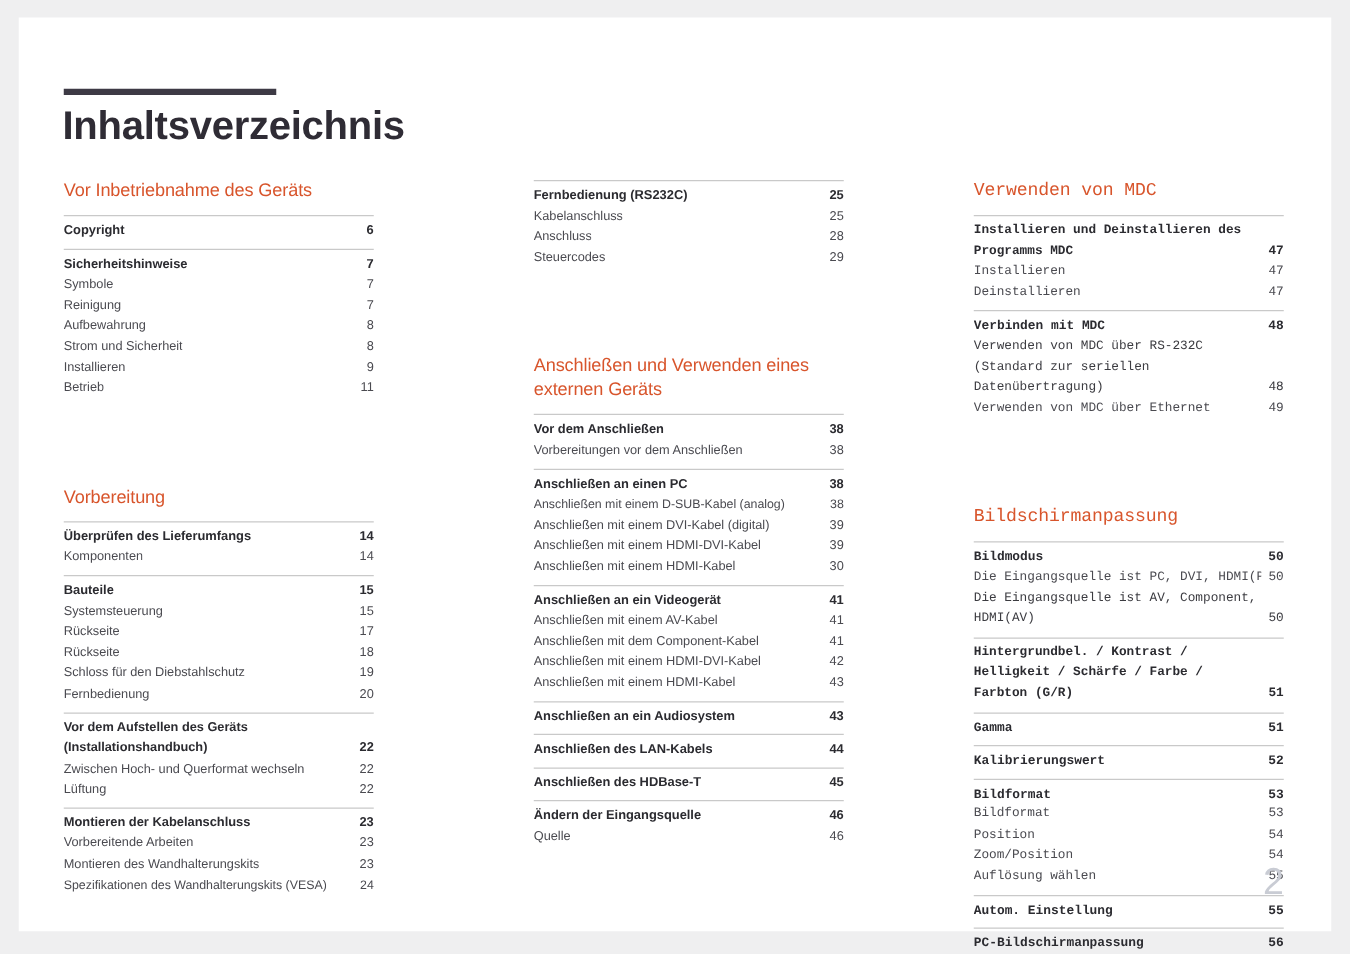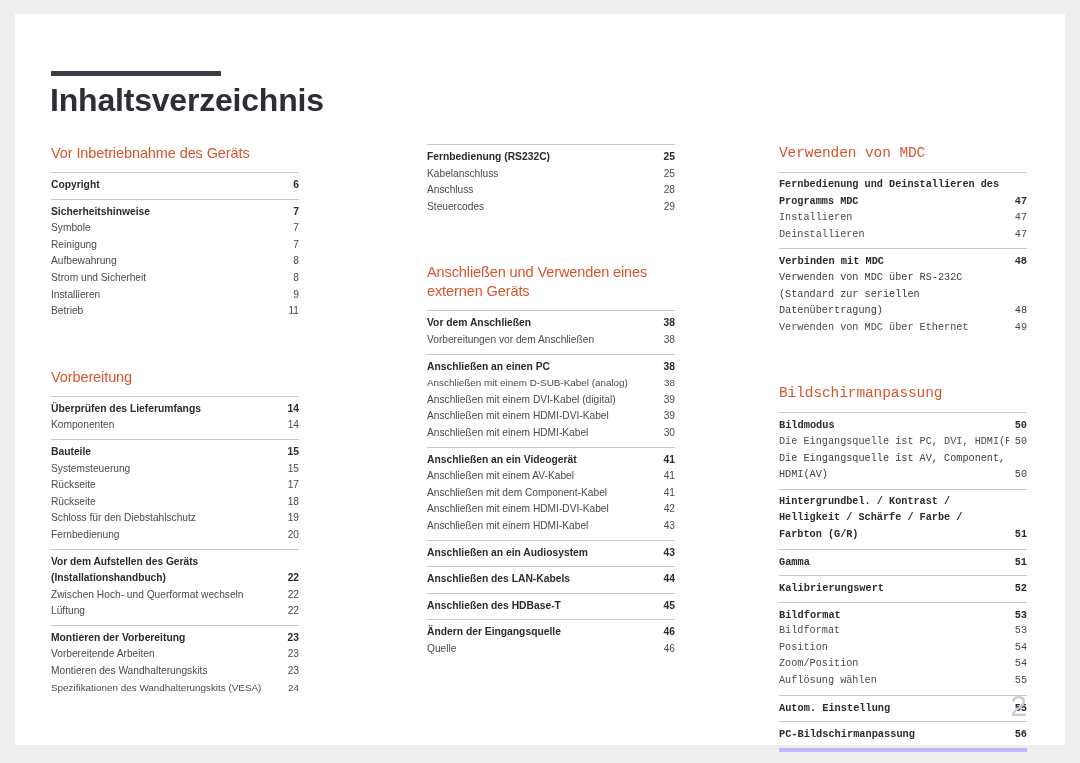--- a/index.html
+++ b/index.html
@@ -59,21 +59,21 @@
 
   
   .section-heading {
     color: #d8552c;
     font-size: 14.5px;
     line-height: 19px;
     font-weight: normal;
     margin: 0 0 9px 0;
     letter-spacing: -0.1px;
   }
-  .section-heading.spaced-top { margin-top: 43px; }
+  .section-heading.spaced-top { margin-top: 64px; }
 
   
   .group {
     border-top: 1px solid #c9c9c9;
     padding-top: 4px;
     padding-bottom: 5px;
   }
   .group.last { border-bottom: 4px solid #c4b5fd; }
 
   .entry {
@@ -217,21 +217,21 @@
             <span class="label">Zwischen Hoch- und Querformat wechseln</span>
             <span class="page-no">22</span>
           </div>
           <div class="entry minor">
             <span class="label">Lüftung</span>
             <span class="page-no">22</span>
           </div>
         </div>
         <div class="group">
           <div class="entry major">
-            <span class="label">Montieren der Vorbereitung</span>
+            <span class="label">Montieren der Kabelanschluss</span>
             <span class="page-no">23</span>
           </div>
           <div class="entry minor">
             <span class="label">Vorbereitende Arbeiten</span>
             <span class="page-no">23</span>
           </div>
           <div class="entry minor">
             <span class="label">Montieren des Wandhalterungskits</span>
             <span class="page-no">23</span>
           </div>
@@ -341,21 +341,21 @@
           <div class="entry minor">
             <span class="label">Quelle</span>
             <span class="page-no">46</span>
           </div>
         </div>
       </div>
     <div class="col col-3">
         <div class="section-heading">Verwenden von MDC</div>
         <div class="group">
           <div class="entry-multi major">
-            <span class="label">Fernbedienung und Deinstallieren des Programms MDC</span>
+            <span class="label">Installieren und Deinstallieren des Programms MDC</span>
             <span class="page-no">47</span>
           </div>
           <div class="entry minor">
             <span class="label">Installieren</span>
             <span class="page-no">47</span>
           </div>
           <div class="entry minor">
             <span class="label">Deinstallieren</span>
             <span class="page-no">47</span>
           </div>

